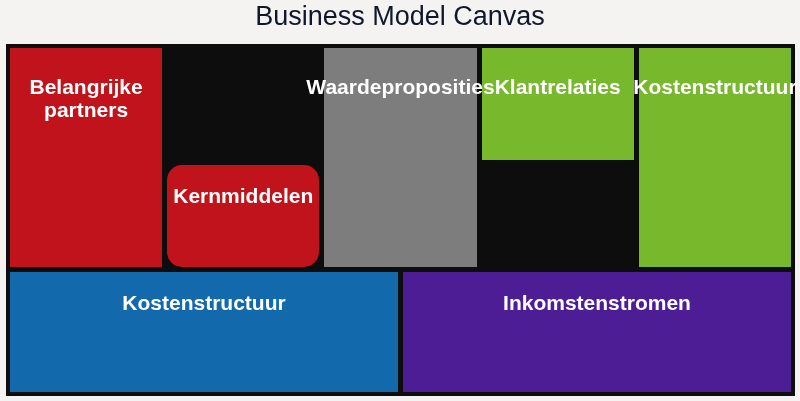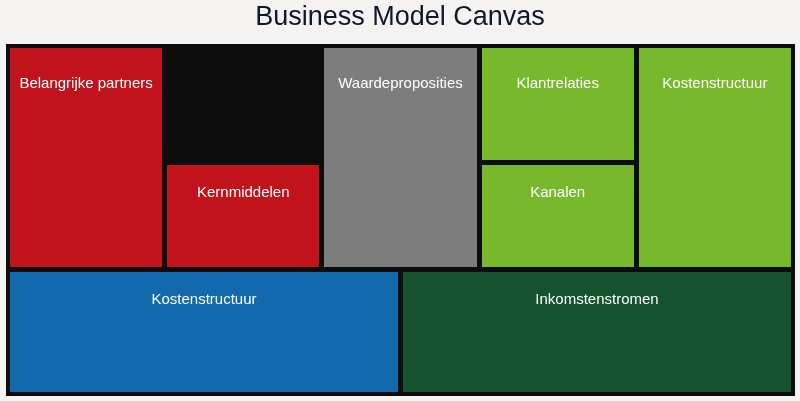--- a/index.html
+++ b/index.html
@@ -39,30 +39,30 @@
     gap: 5px;
   }
   .block {
     display: flex;
     justify-content: center;
     align-items: flex-start;
     text-align: center;
   }
   .block .label {
     color: #ffffff;
-    font-weight: normal;
-    font-size: 15px;
+    font-weight: bold;
+    font-size: 21px;
     line-height: 1.1;
   }
   .pt-lg { padding-top: 27px; }
   .pt-sm { padding-top: 19px; }
 
   .b-partners  { grid-column: 1 / 3;  grid-row: 1 / 3; }
   .b-kernact   { grid-column: 3 / 5;  grid-row: 1; }
-  .b-kernmid   { grid-column: 3 / 5;  grid-row: 2; }
+  .b-kernmid   { grid-column: 3 / 5;  grid-row: 2; border-radius: 15px; }
   .b-waarde    { grid-column: 5 / 7;  grid-row: 1 / 3; }
   .b-klantrel  { grid-column: 7 / 9;  grid-row: 1; }
   .b-kanalen   { grid-column: 7 / 9;  grid-row: 2; }
   .b-klantseg  { grid-column: 9 / 11; grid-row: 1 / 3; }
   .b-kosten    { grid-column: 1 / 6;  grid-row: 3; }
   .b-inkom     { grid-column: 6 / 11; grid-row: 3; }
 </style>
 </head>
 <body style="background-color: rgb(244, 243, 242);">
 
@@ -80,29 +80,26 @@
   </div>
 
   <div class="block b-klantrel pt-lg" style="background-color: rgb(119, 184, 44);">
     <span class="label">Klantrelaties</span>
   </div>
 
   <div class="block b-waarde pt-lg" style="background-color: rgb(125, 125, 125);">
     <span class="label">Waardeproposities</span>
   </div>
 
-  <div class="block b-kanalen pt-sm" style="background-color: rgb(119, 184, 44);">
-    <span class="label">Kanalen</span>
-  </div>
 
   <div class="block b-klantseg pt-lg" style="background-color: rgb(119, 184, 44);">
     <span class="label">Kostenstructuur</span>
   </div>
 
   <div class="block b-kosten pt-sm" style="background-color: rgb(18, 105, 171);">
     <span class="label">Kostenstructuur</span>
   </div>
 
-  <div class="block b-inkom pt-sm" style="background-color: #14532d;">
+  <div class="block b-inkom pt-sm" style="background-color: #4c1d95;">
     <span class="label">Inkomstenstromen</span>
   </div>
 
 </div>
 
 </body></html>

